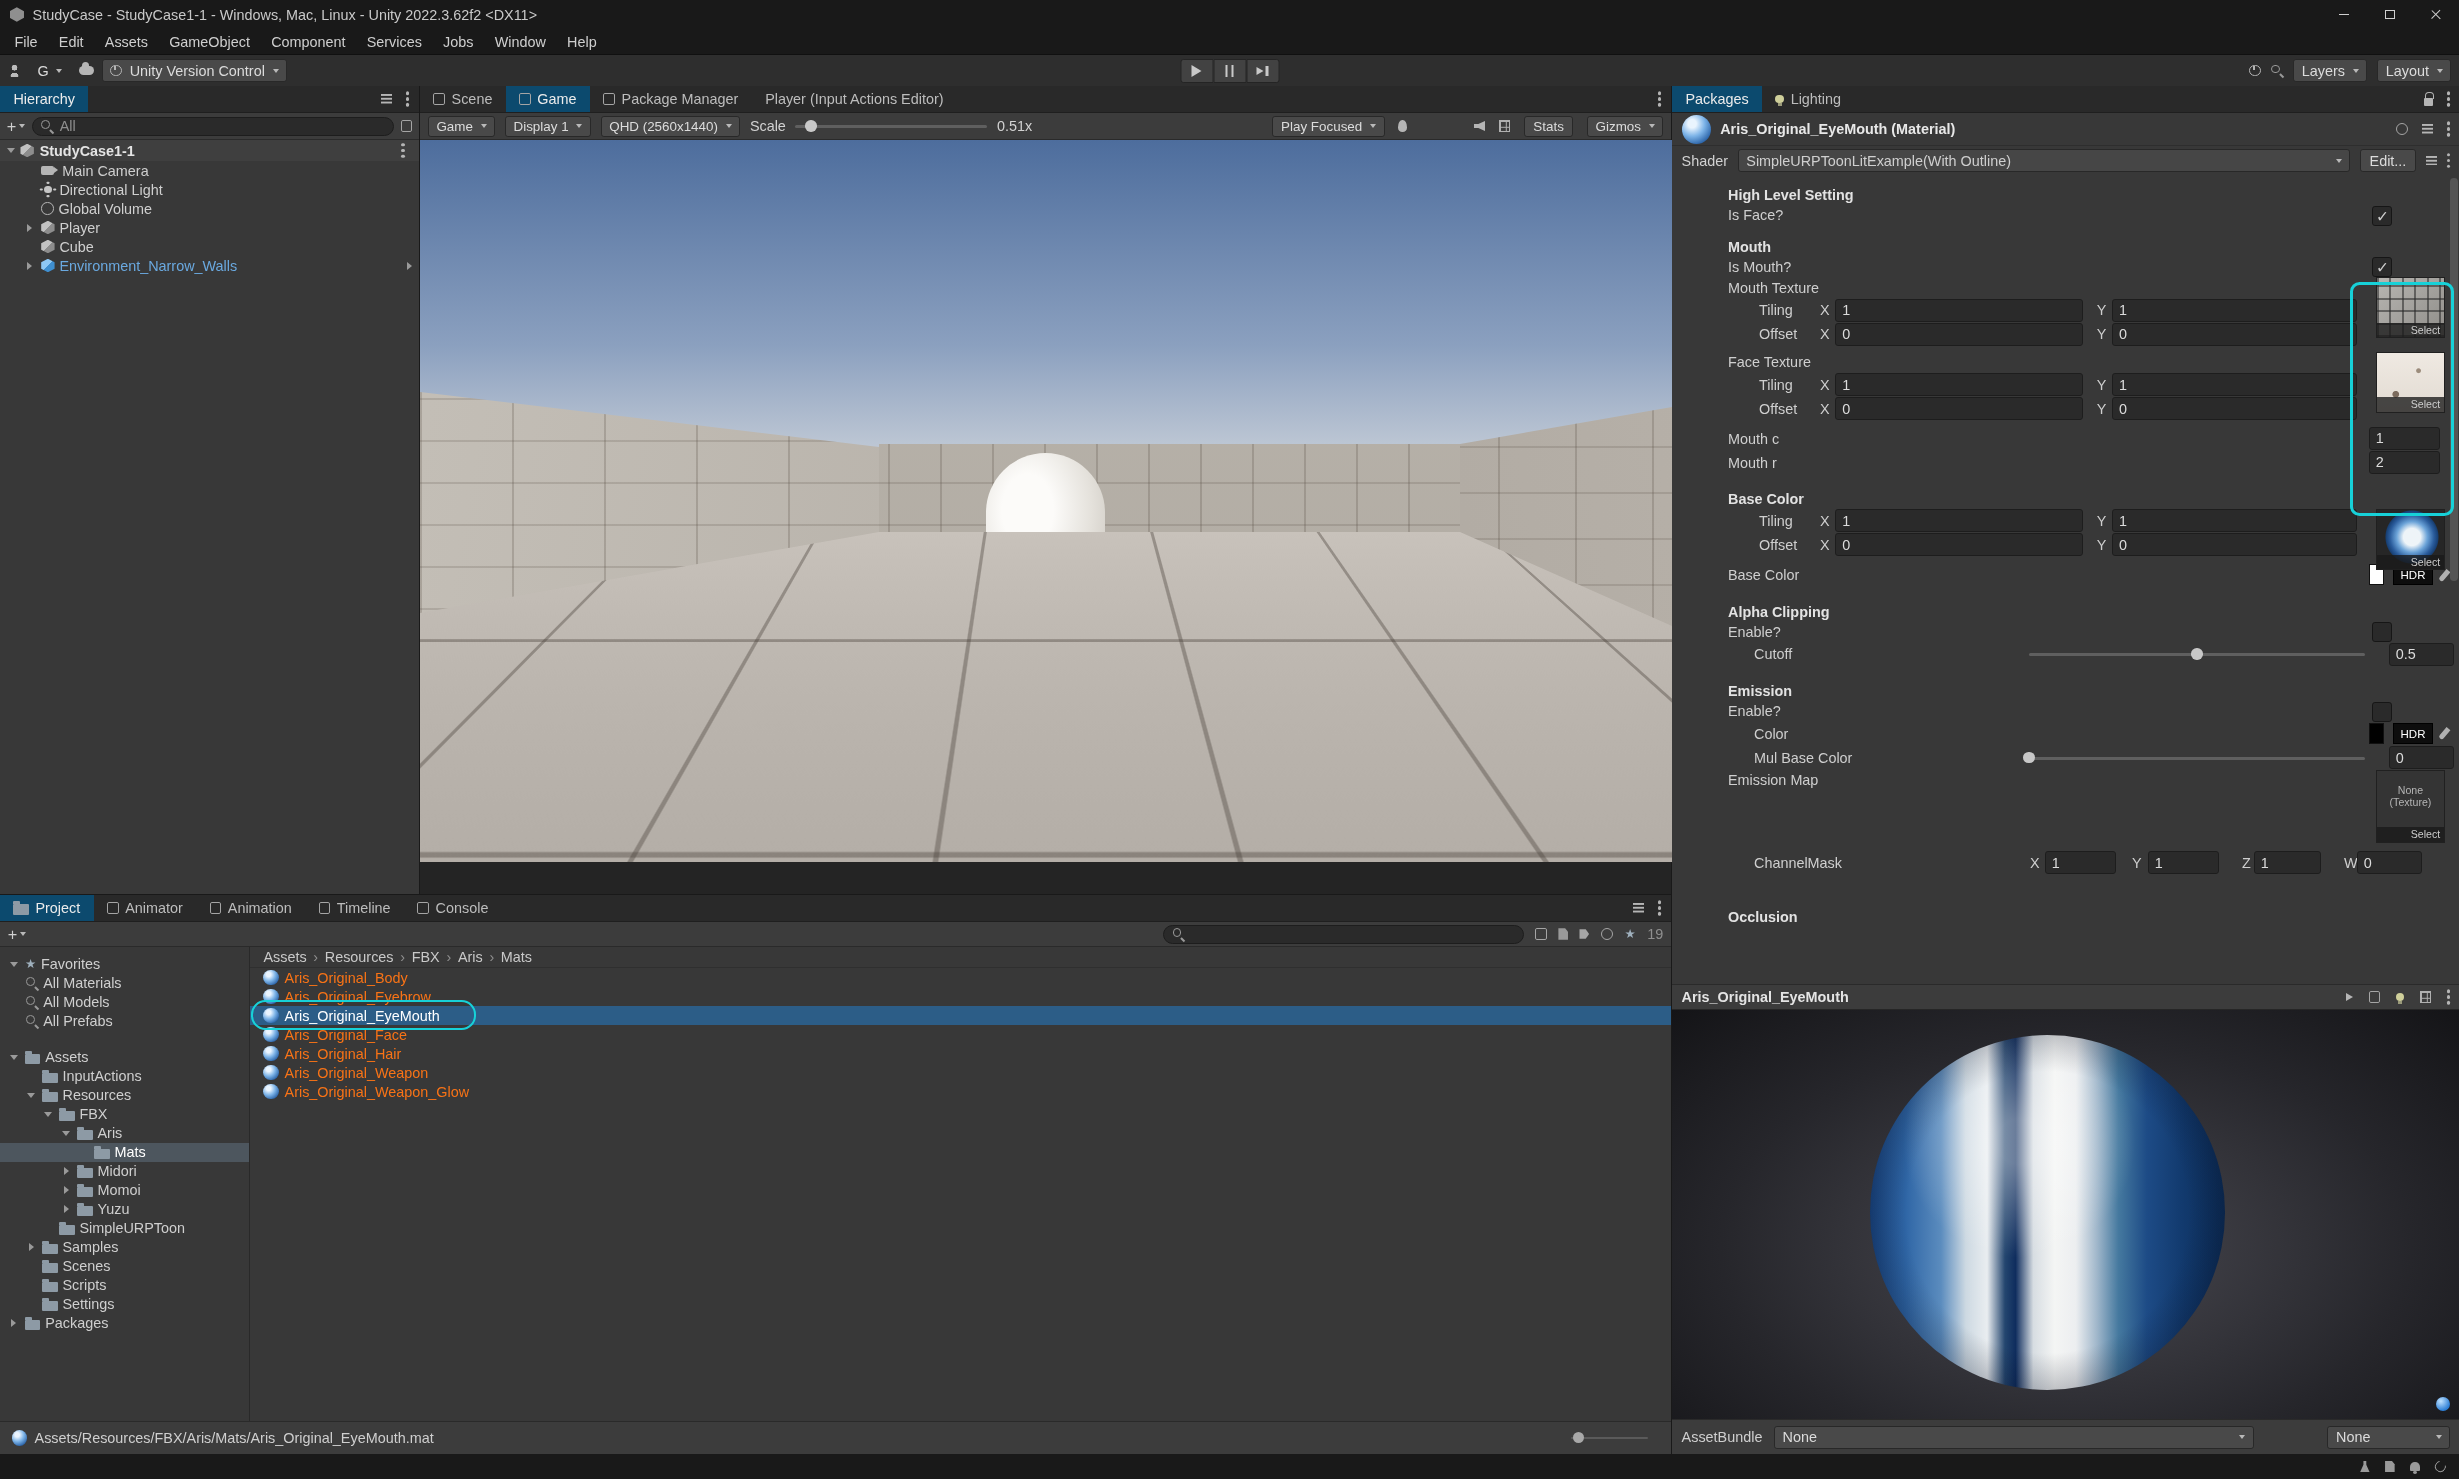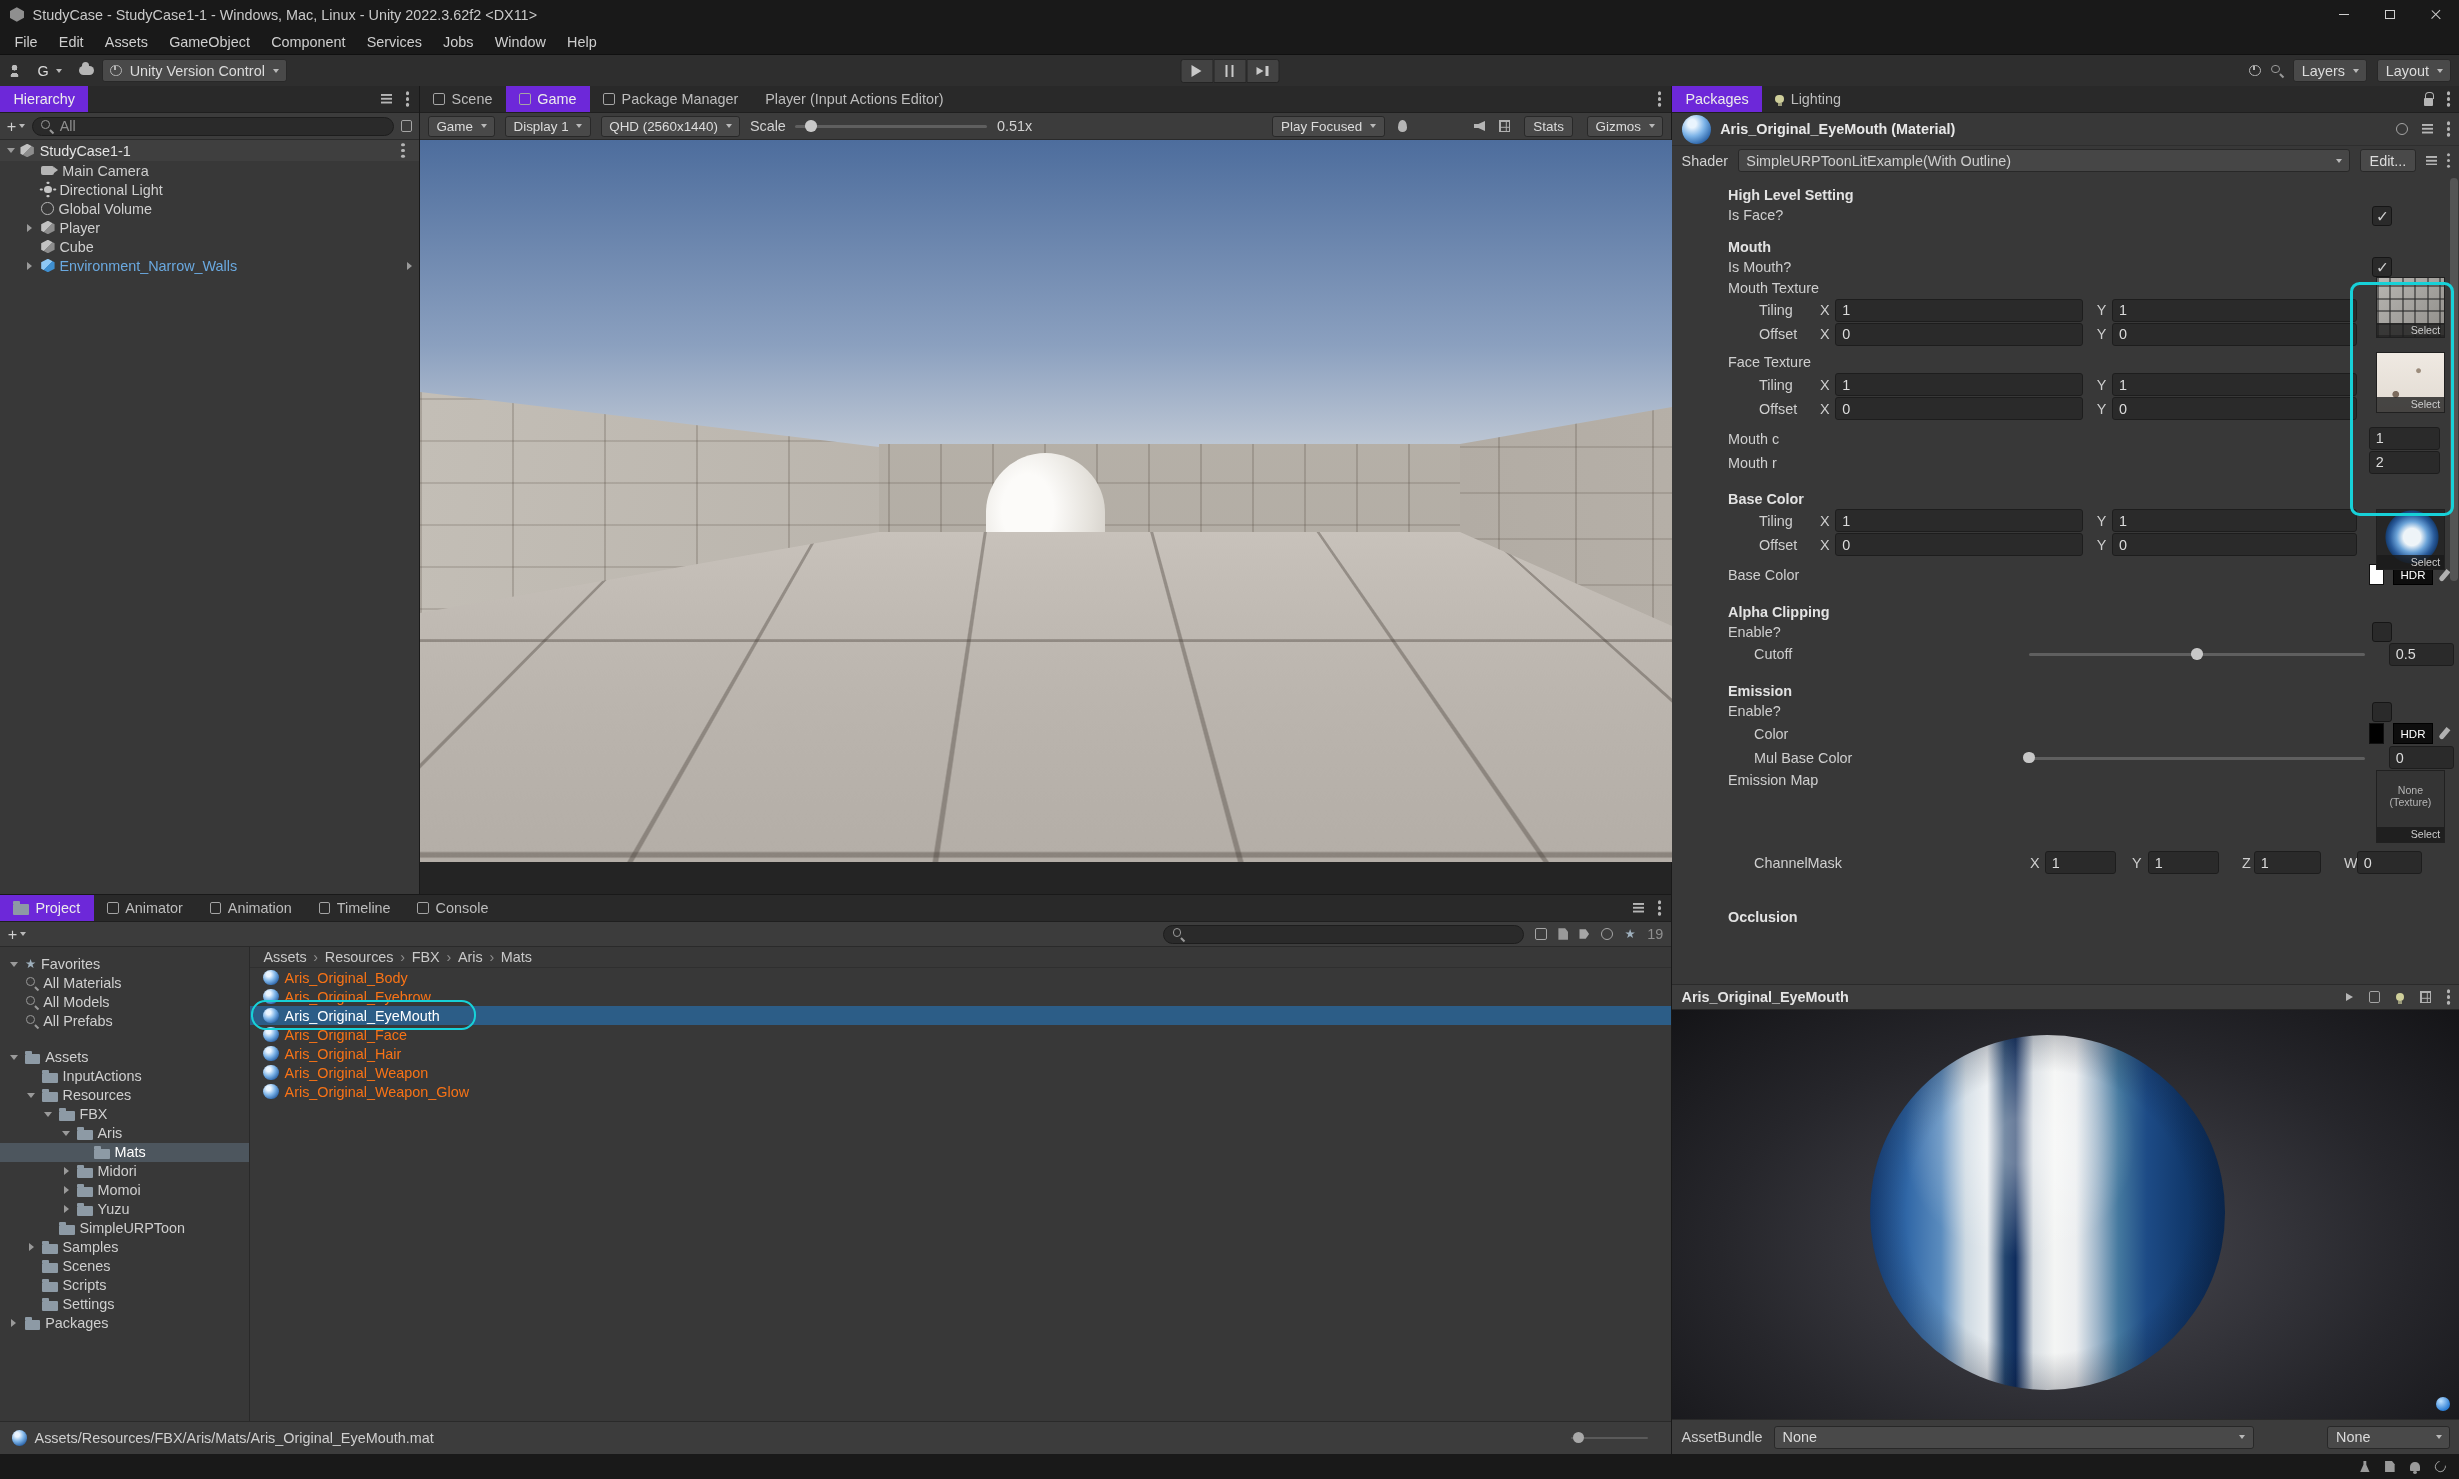--- a/index.html
+++ b/index.html
@@ -46,21 +46,21 @@
 .ico-refresh{width:10.6px;height:10.6px;border:1.9px solid #9a9a9a;border-radius:50%;border-top-color:transparent;transform:rotate(35deg)}
 .ico-doc{width:9.6px;height:11.5px;background:#9a9a9a;clip-path:polygon(0 0,70% 0,100% 30%,100% 100%,0 100%)}
 .ico-flask{width:9.6px;height:11.5px;background:#9a9a9a;clip-path:polygon(35% 0,65% 0,65% 35%,100% 100%,0 100%,35% 35%)}
 .cb{width:20px;height:20px;background:#2a2a2a;border:1px solid #161616;border-radius:2.9px;position:relative}
 .cb.on::after{content:'\2713';position:absolute;left:2.9px;top:0px;color:#cccccc;font-size:15.4px;line-height:19px}
 .dd{height:23px;background:#494949;border:1px solid #282828;border-radius:2.9px;display:flex;align-items:center;gap:7.7px;padding:0 7.7px;color:#dcdcdc;white-space:nowrap}
 .btn{height:23px;background:#494949;border:1px solid #282828;border-radius:2.9px;display:flex;align-items:center;gap:5.8px;padding:0 8.6px;color:#dcdcdc;white-space:nowrap}
 .nfield{height:23px;background:#2a2a2a;border:1px solid #1d1d1d;border-radius:2.9px;color:#dcdcdc;padding:0 5.8px;font-size:14.4px;outline:none}
 .tabbar{height:27px;background:#292929;display:flex;align-items:stretch;border-bottom:1px solid #1f1f1f}
 .tab{display:flex;align-items:center;gap:6.7px;padding:0 13.4px;color:#bdbdbd;white-space:nowrap}
-.tab.active{background:#6d28d9;color:#ececec}
+.tab.active{background:#0c4a6e;color:#ececec}
 .tabbar .tright{margin-left:auto;display:flex;align-items:center;gap:13.4px;padding-right:9.6px}
 
 #titlebar{position:absolute;left:0;top:0;width:2459px;height:29px;background:#191919;display:flex;align-items:center;gap:8.6px;padding-left:9.6px}
 #titlebar .logo{width:14.4px;height:14.4px;background:#8f8f8f;clip-path:polygon(50% 0,100% 28%,100% 72%,50% 100%,0 72%,0 28%)}
 #titlebar .title{color:#c9c9c9}
 .wctrl{margin-left:auto;display:flex;height:100%}
 .wbtn{width:46px;display:flex;align-items:center;justify-content:center}
 .gl-min{width:10.6px;height:1.4px;background:#cfcfcf}
 .gl-max{width:9.6px;height:9.6px;border:1.4px solid #cfcfcf}
 .gl-close{position:relative;width:11.5px;height:11.5px}
@@ -76,21 +76,21 @@
 .gl-pause{width:8.6px;height:11.5px;border-left:2.9px solid #c9c9c9;border-right:2.9px solid #c9c9c9}
 .gl-step{display:flex;align-items:center;gap:1.9px}
 .gl-step i{display:block;width:0;height:0;border-left:7.7px solid #c9c9c9;border-top:4.8px solid transparent;border-bottom:4.8px solid transparent}
 .gl-step b{display:block;width:2.4px;height:9.6px;background:#c9c9c9}
 #toolbar .tb-right{margin-left:auto;display:flex;align-items:center;gap:9.6px}
 
 #hierarchy{position:absolute;left:0;top:86px;width:420px;height:808px;background:#383838;border-right:1px solid #191919}
 .htoolbar{height:27px;background:#3c3c3c;border-bottom:1px solid #2a2a2a;display:flex;align-items:center;gap:6.7px;padding:0 6.7px}
 .plusbtn{display:flex;align-items:center;gap:2.9px;color:#cfcfcf;font-size:16.3px}
 .searchbox{flex:1;height:19px;background:#2a2a2a;border:1px solid #1d1d1d;border-radius:9.6px;display:flex;align-items:center;gap:5.8px;padding:0 7.7px;color:#8f8f8f}
-.scenerow{height:21px;background:#3f3f3f;display:flex;align-items:center;gap:5.8px;padding:0 6.7px;font-weight:normal;color:#e4e4e4}
+.scenerow{height:21px;background:#3f3f3f;display:flex;align-items:center;gap:5.8px;padding:0 6.7px;font-weight:bold;color:#e4e4e4}
 .hrow{height:19px;display:flex;align-items:center;gap:4.8px;padding-left:23px;color:#cfcfcf}
 .hrow .tw{width:13.4px;display:flex;justify-content:center;flex:none}
 .hrow.prefab{color:#6aa9e0}
 .goarrow{margin-left:auto;margin-right:6.7px}
 
 #game{position:absolute;left:420px;top:86px;width:1252px;height:808px;background:#242424;border-right:1px solid #191919}
 .gtoolbar{height:27px;background:#3c3c3c;border-bottom:1px solid #2a2a2a;display:flex;align-items:center;gap:9.6px;padding:0 7.7px}
 .gtoolbar .dd,.gtoolbar .btn{height:21px;font-size:13.4px}
 .sld{position:relative;width:192px;height:13.4px}
 .strack{position:absolute;left:0;right:0;top:5.8px;height:2.9px;background:#5f5f5f;border-radius:1.9px}

